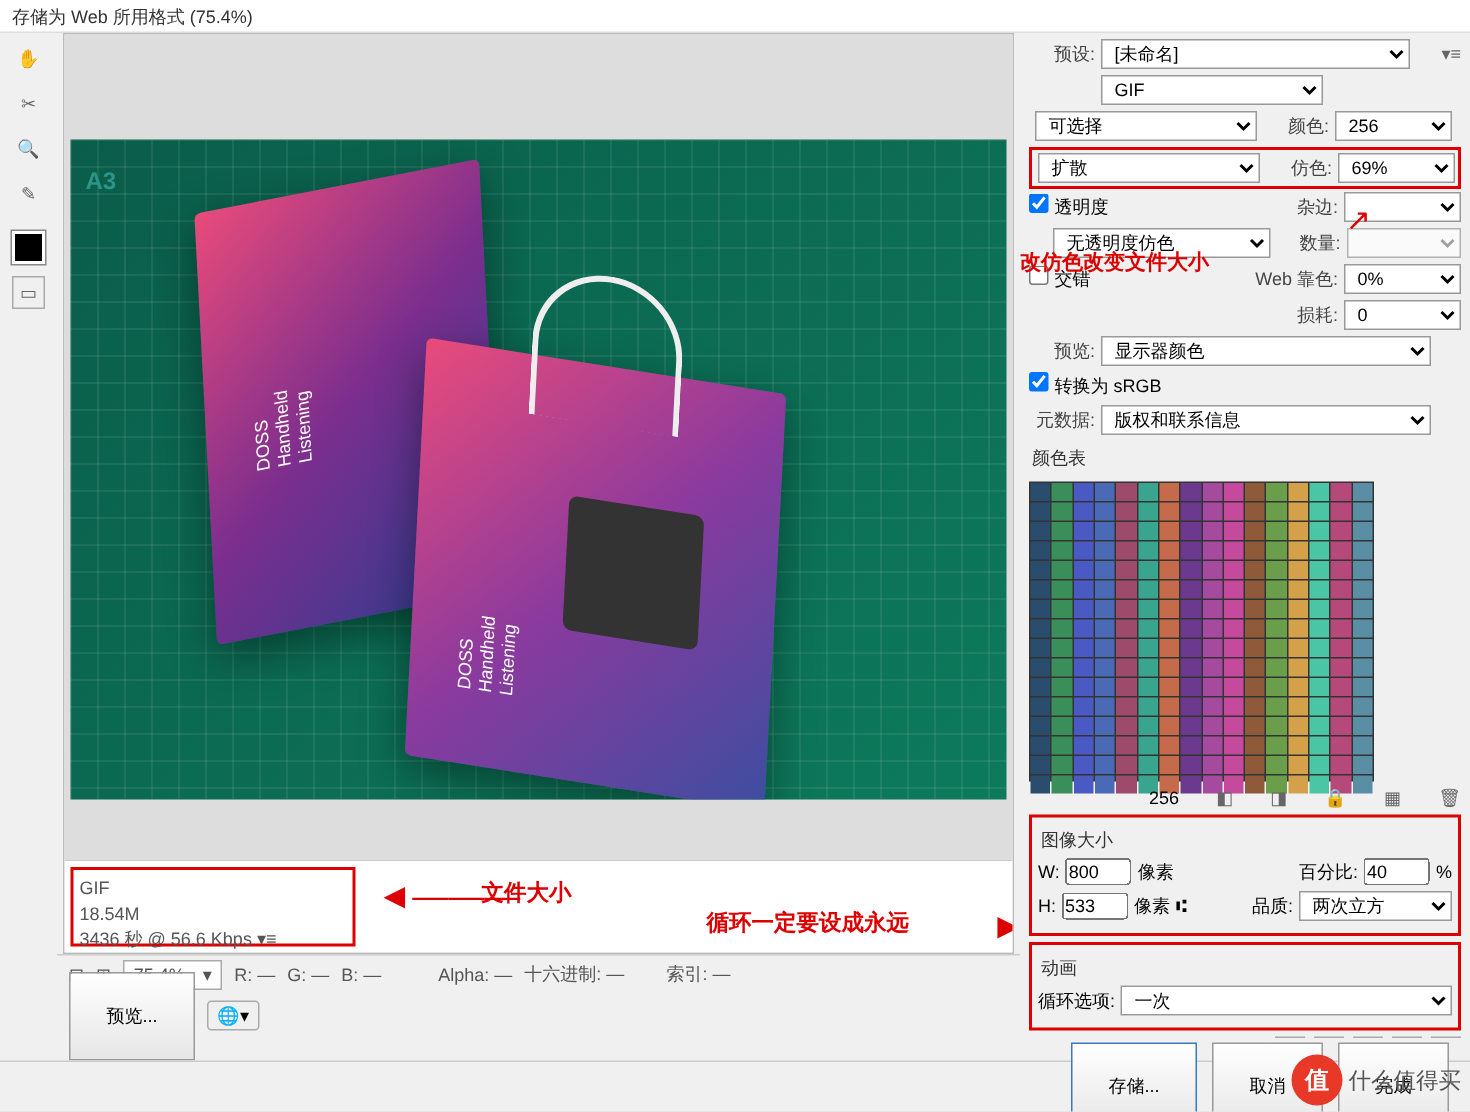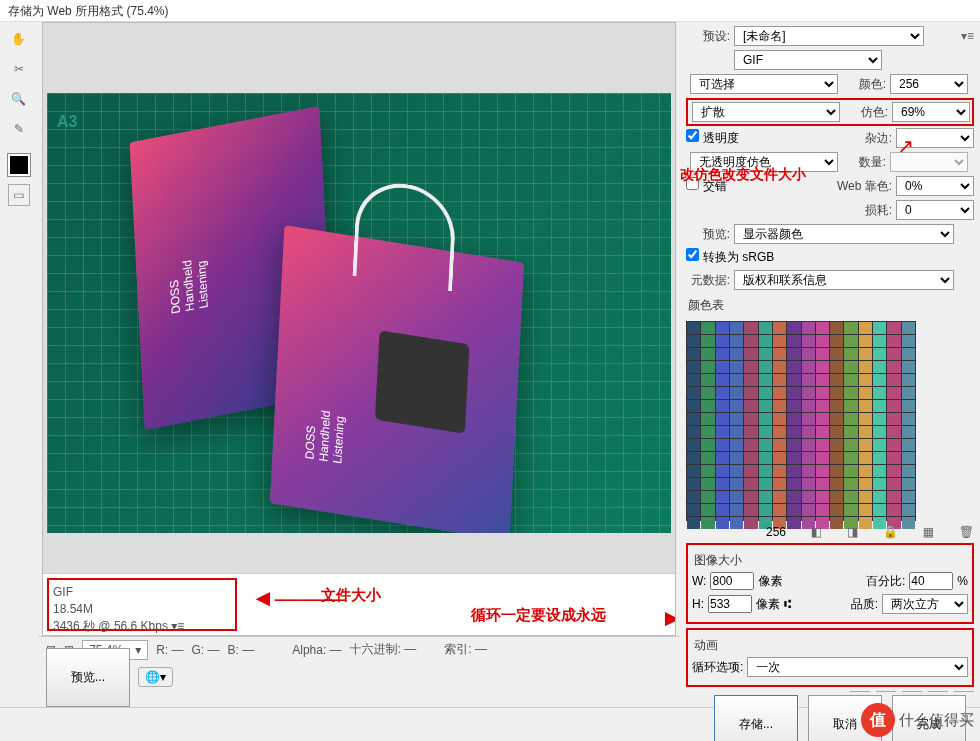--- a/index.html
+++ b/index.html
@@ -115,21 +115,21 @@
     </div>
     <div class="btnrow">
       <button class="btn">预览...</button>
       <span style="border:1px solid #aaa;padding:2px 6px;border-radius:3px">🌐▾</span>
     </div>
   </div>
 
   <div class="right">
     <div class="row">
       <span class="lbl">预设:</span>
-      <select class="sel-w" style="width:190px"><option>[未命名]</option></select>
+      <select class="sel-w" style="width:206px"><option>[未命名]</option></select>
       <span class="menu-icon">▾≡</span>
     </div>
     <div class="row" style="margin-left:48px">
       <select class="sel-w"><option>GIF</option></select>
     </div>
     <div class="row">
       <select class="sel-w" style="margin-left:4px"><option>可选择</option></select>
       <span class="lbl">颜色:</span>
       <select class="sel-s"><option>256</option></select>
     </div>
@@ -139,21 +139,21 @@
         <span class="lbl">仿色:</span>
         <select class="sel-s"><option>69%</option></select>
       </div>
     </div>
     <div class="row">
       <label><input type="checkbox" class="chk" checked="" style=""><span>透明度</span></label>
       <span class="lbl" style="margin-left:auto">杂边:</span>
       <select class="sel-s"><option></option></select>
     </div>
     <div class="row" style="position:relative">
-      <select class="sel-w" style="margin-left:4px"><option>无透明度仿色</option></select>
+      <select class="sel-w" style="margin-left:16px"><option>无透明度仿色</option></select>
       <span class="lbl">数量:</span>
       <select class="sel-s" disabled=""><option></option></select>
       <div class="ann" style="position:absolute;top:14px;left:-20px;font-size:14px">可改仿色改变文件大小</div>
       <span style="position:absolute;top:-18px;right:60px;color:#d00;font-size:20px">↗</span>
     </div>
     <div class="row">
       <label><input type="checkbox" class="chk" style=""><span>交错</span></label>
       <span class="lbl" style="margin-left:auto;width:60px">Web 靠色:</span>
       <select class="sel-s"><option>0%</option></select>
     </div>
@@ -450,21 +450,21 @@
         <span style="margin-left:auto">百分比:</span>
           <input class="inp-s" value="40" style="">
           <span>%</span>
       </div>
       <div class="row">
         <span>H:</span>
           <input class="inp-s" value="533" style="">
           <span>像素</span>
         <span>⑆</span>
         <span style="margin-left:auto">品质:</span>
-          <select style="width:86px"><option>两次立方</option></select>
+          <select style="width:102px"><option>两次立方</option></select>
       </div>
     </div>
 
     <div class="sect-anim">
       <div class="section-title">动画</div>
       <div class="row">
         <span>循环选项:</span>
         <select style="flex:1"><option>一次</option></select>
       </div>
     </div>

